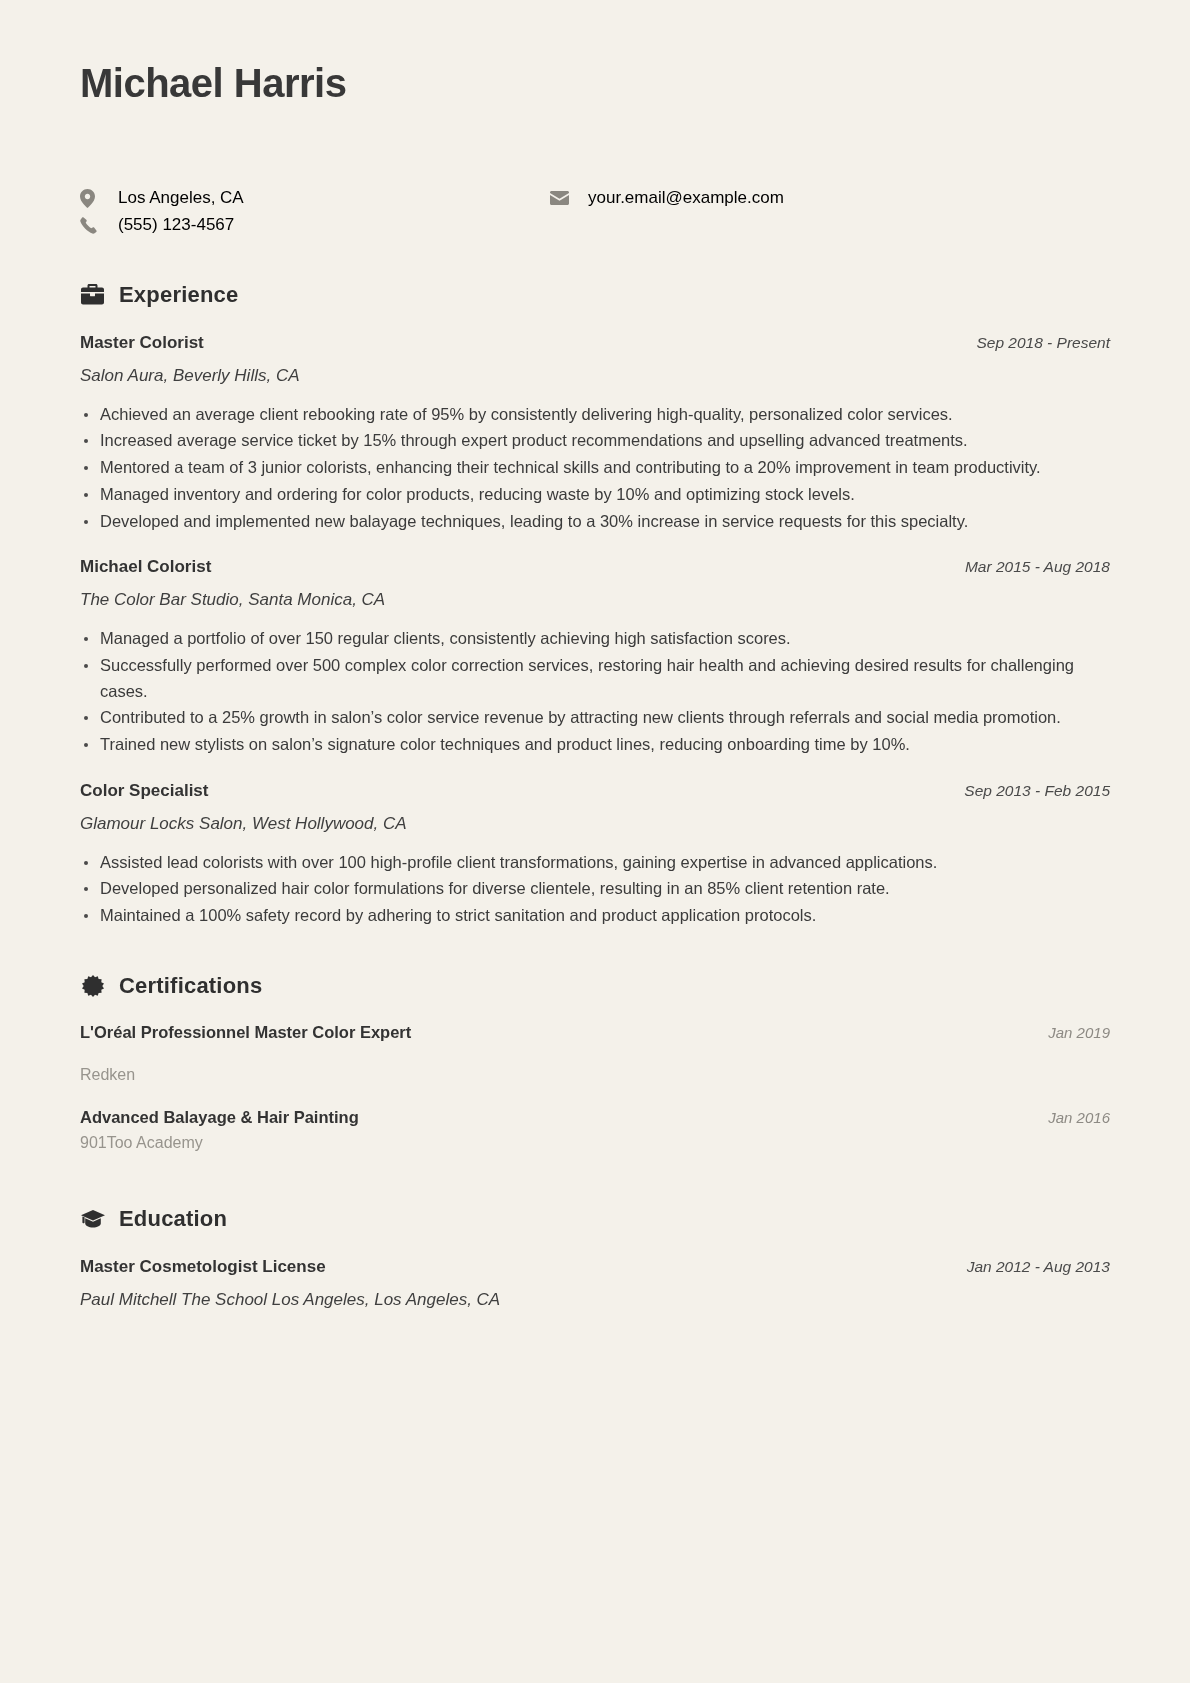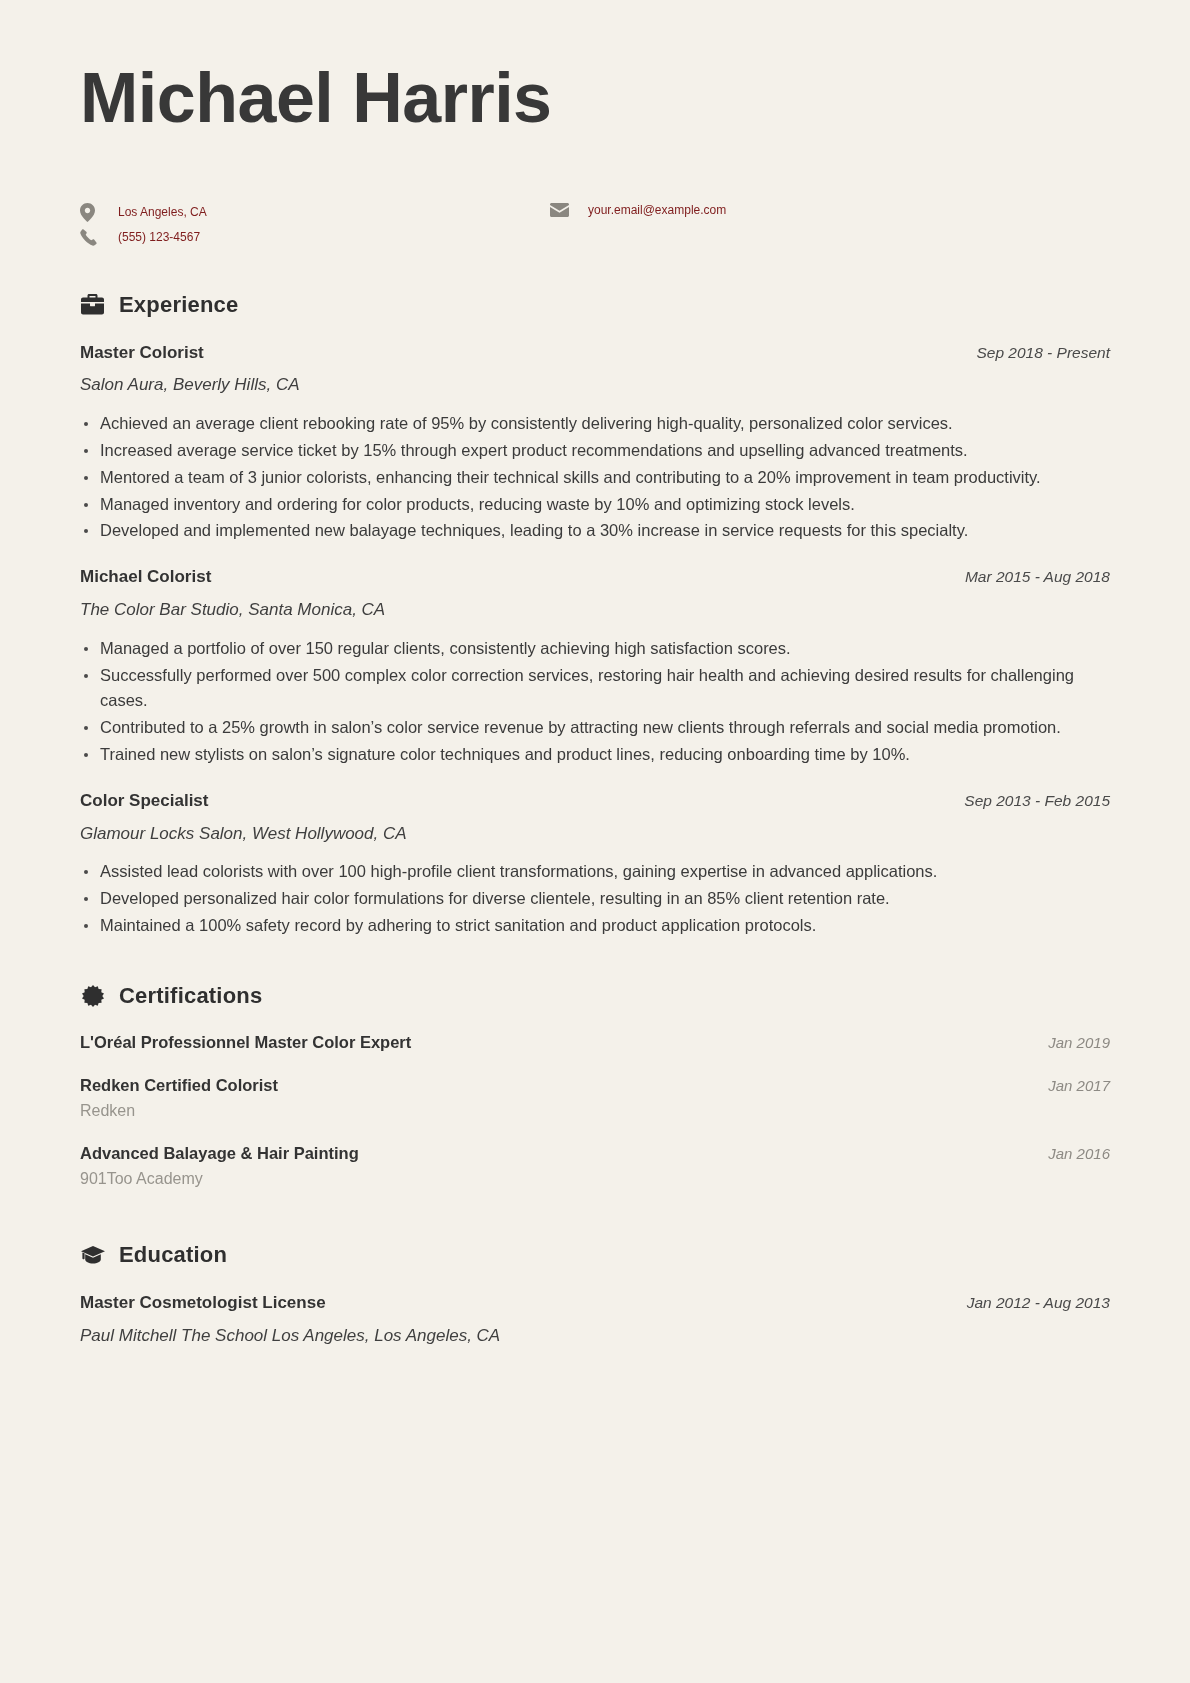--- a/index.html
+++ b/index.html
@@ -18,41 +18,41 @@
 
   .page {
     width: 1190px;
     min-height: 1683px;
     background: #f4f1ea;
     padding: 62px 80px 40px 80px;
   }
 
   
   .name {
-    font-size: 70px;
+    font-size: 40px;
     font-weight: bold;
     letter-spacing: -0.5px;
     color: #383838;
     line-height: 1.05;
-    margin-bottom: 67px;
+    margin-bottom: 84px;
   }
 
   .contact-grid {
     display: flex;
     margin-bottom: 46px;
   }
   .contact-col { display: flex; flex-direction: column; gap: 7px; }
   .contact-col.left  { width: 470px; }
   .contact-col.right { flex: 1; }
 
   .contact-row {
     display: flex;
     align-items: center;
-    font-size: 12px;
-    color: #7f1d1d;
+    font-size: 17px;
+    color: #000000;
     line-height: 1.2;
   }
   .contact-icon {
     width: 34px;
     flex: 0 0 34px;
     display: flex;
     align-items: center;
     justify-content: flex-start;
     color: #8a8780;
   }
@@ -269,24 +269,20 @@
     </div>
 
     <div class="cert-entry">
       <div class="cert-top">
         <span class="cert-name">L'Oréal Professionnel Master Color Expert</span>
         <span class="cert-date">Jan 2019</span>
       </div>
     </div>
 
     <div class="cert-entry">
-      <div class="cert-top">
-        <span class="cert-name">Redken Certified Colorist</span>
-        <span class="cert-date">Jan 2017</span>
-      </div>
       <div class="cert-issuer">Redken</div>
     </div>
 
     <div class="cert-entry">
       <div class="cert-top">
         <span class="cert-name">Advanced Balayage &amp; Hair Painting</span>
         <span class="cert-date">Jan 2016</span>
       </div>
       <div class="cert-issuer">901Too Academy</div>
     </div>

